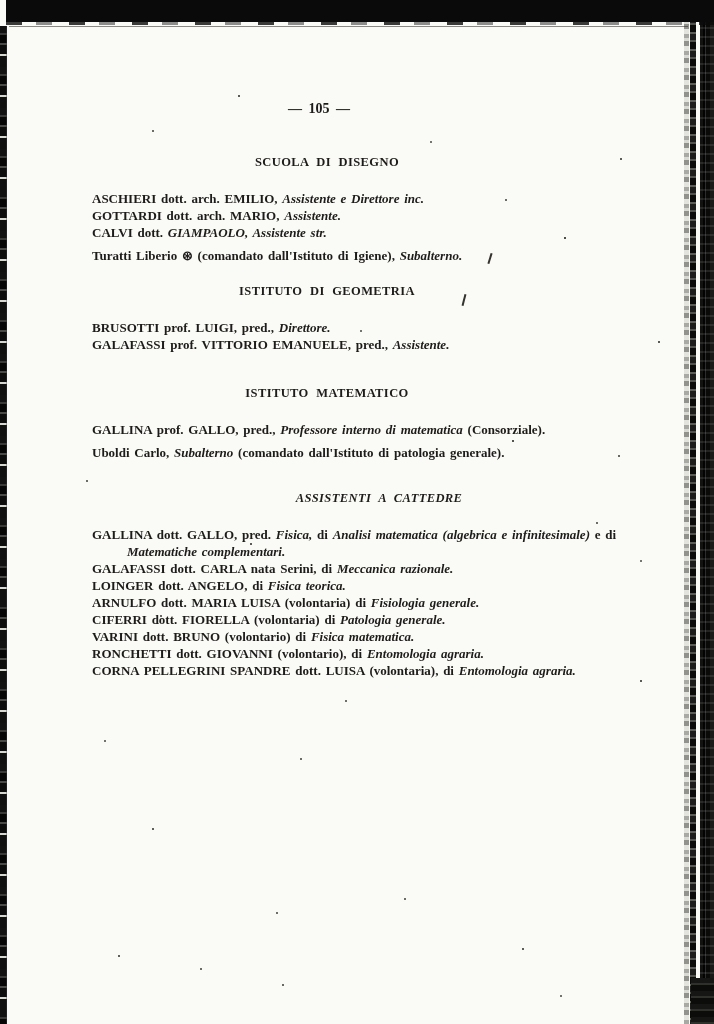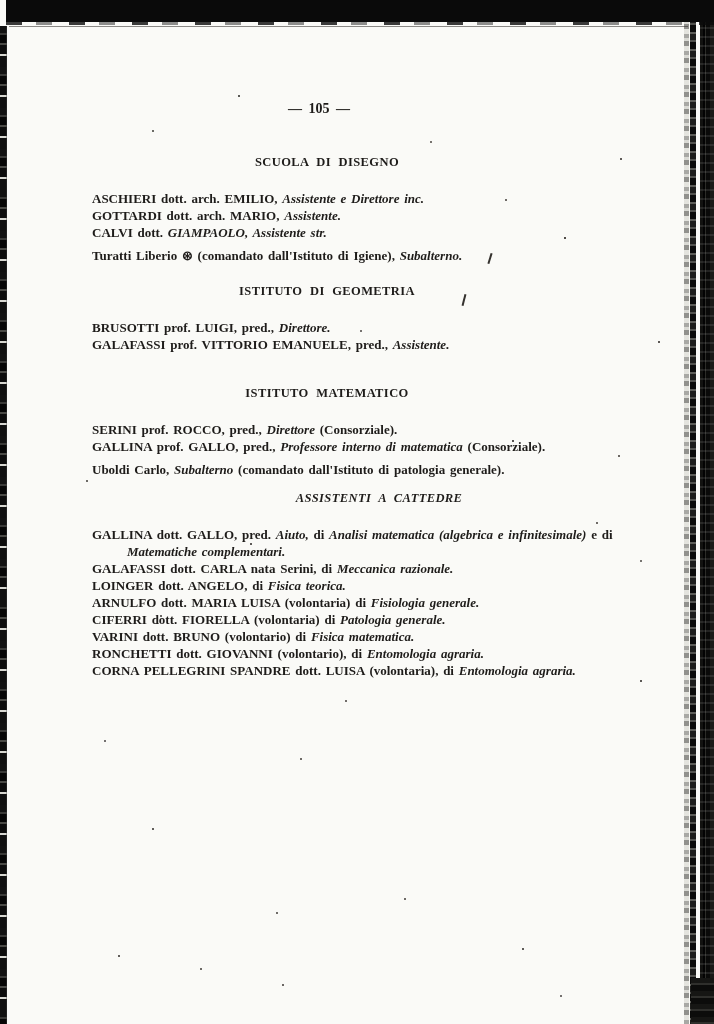--- a/index.html
+++ b/index.html
@@ -123,27 +123,26 @@
         <div class="line"><span class="rm">CALVI dott. </span><span class="it">GIAMPAOLO, Assistente str.</span></div>
         <div class="line note"><span class="rm">Turatti Liberio ⊛ (comandato dall'Istituto di Igiene), </span><span class="it">Subalterno.</span></div>
       </div>
       <div class="section s1">
         <div class="section-heading">ISTITUTO DI GEOMETRIA</div>
         <div class="line"><span class="rm">BRUSOTTI prof. LUIGI, pred., </span><span class="it">Direttore.</span></div>
         <div class="line"><span class="rm">GALAFASSI prof. VITTORIO EMANUELE, pred., </span><span class="it">Assistente.</span></div>
       </div>
       <div class="section s2">
         <div class="section-heading">ISTITUTO MATEMATICO</div>
-        <div class="line"><span class="rm">SERINI prof. ROCCO, pred., </span><span class="it">Direttore</span><span class="rm"> (Consorziale).</span></div>
         <div class="line"><span class="rm">GALLINA prof. GALLO, pred., </span><span class="it">Professore interno di matematica</span><span class="rm"> (Consorziale).</span></div>
         <div class="line note"><span class="rm">Uboldi Carlo, </span><span class="it">Subalterno</span><span class="rm"> (comandato dall'Istituto di patologia generale).</span></div>
       </div>
       <div class="section s3">
         <div class="section-heading it">ASSISTENTI A CATTEDRE</div>
-        <div class="line"><span class="rm">GALLINA dott. GALLO, pred. </span><span class="it">Aiuto,</span><span class="rm"> di </span><span class="it">Analisi matematica (algebrica e infinitesimale)</span><span class="rm"> e di</span></div>
+        <div class="line"><span class="rm">GALLINA dott. GALLO, pred. </span><span class="it">Fisica,</span><span class="rm"> di </span><span class="it">Analisi matematica (algebrica e infinitesimale)</span><span class="rm"> e di</span></div>
         <div class="line indent"><span class="it">Matematiche complementari.</span></div>
         <div class="line"><span class="rm">GALAFASSI dott. CARLA nata Serini, di </span><span class="it">Meccanica razionale.</span></div>
         <div class="line"><span class="rm">LOINGER dott. ANGELO, di </span><span class="it">Fisica teorica.</span></div>
         <div class="line"><span class="rm">ARNULFO dott. MARIA LUISA (volontaria) di </span><span class="it">Fisiologia generale.</span></div>
         <div class="line"><span class="rm">CIFERRI dott. FIORELLA (volontaria) di </span><span class="it">Patologia generale.</span></div>
         <div class="line"><span class="rm">VARINI dott. BRUNO (volontario) di </span><span class="it">Fisica matematica.</span></div>
         <div class="line"><span class="rm">RONCHETTI dott. GIOVANNI (volontario), di </span><span class="it">Entomologia agraria.</span></div>
         <div class="line"><span class="rm">CORNA PELLEGRINI SPANDRE dott. LUISA (volontaria), di </span><span class="it">Entomologia agraria.</span></div>
       </div>
     </div>

